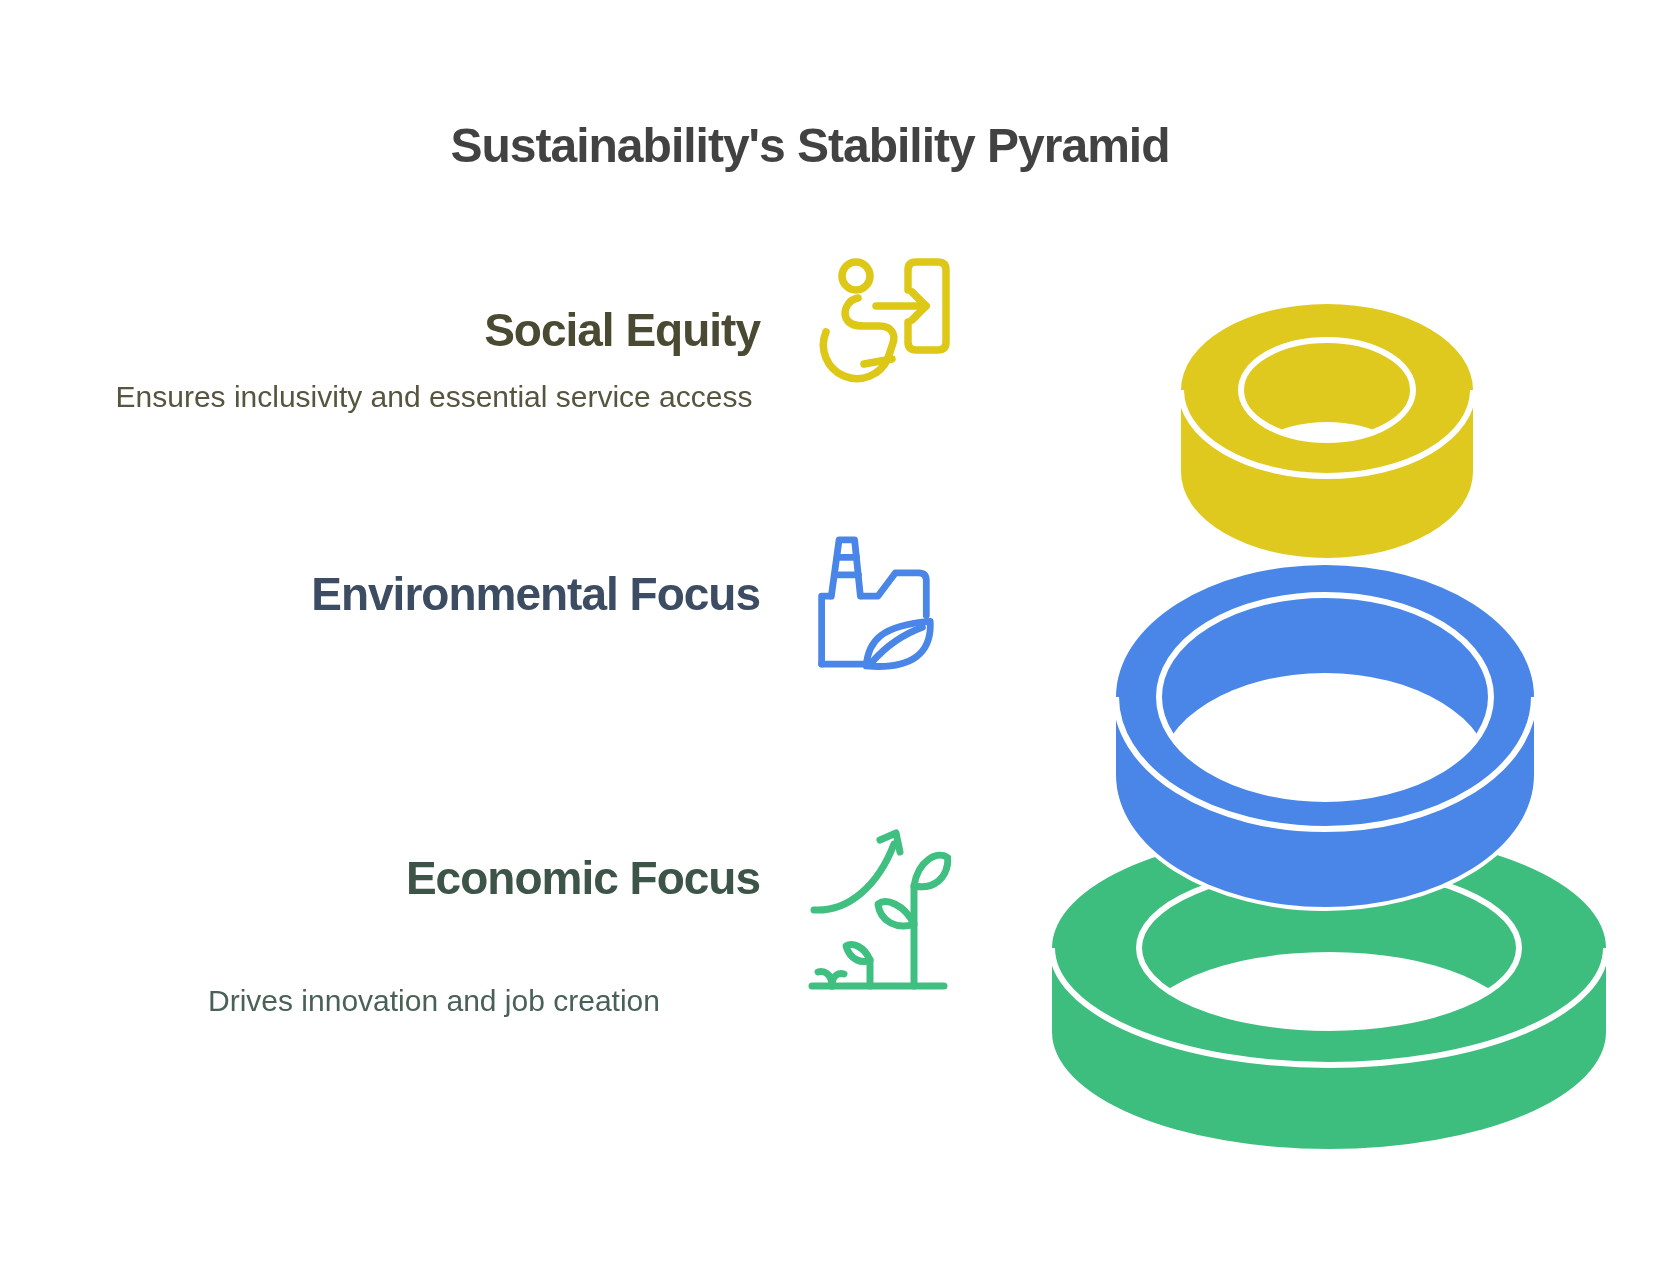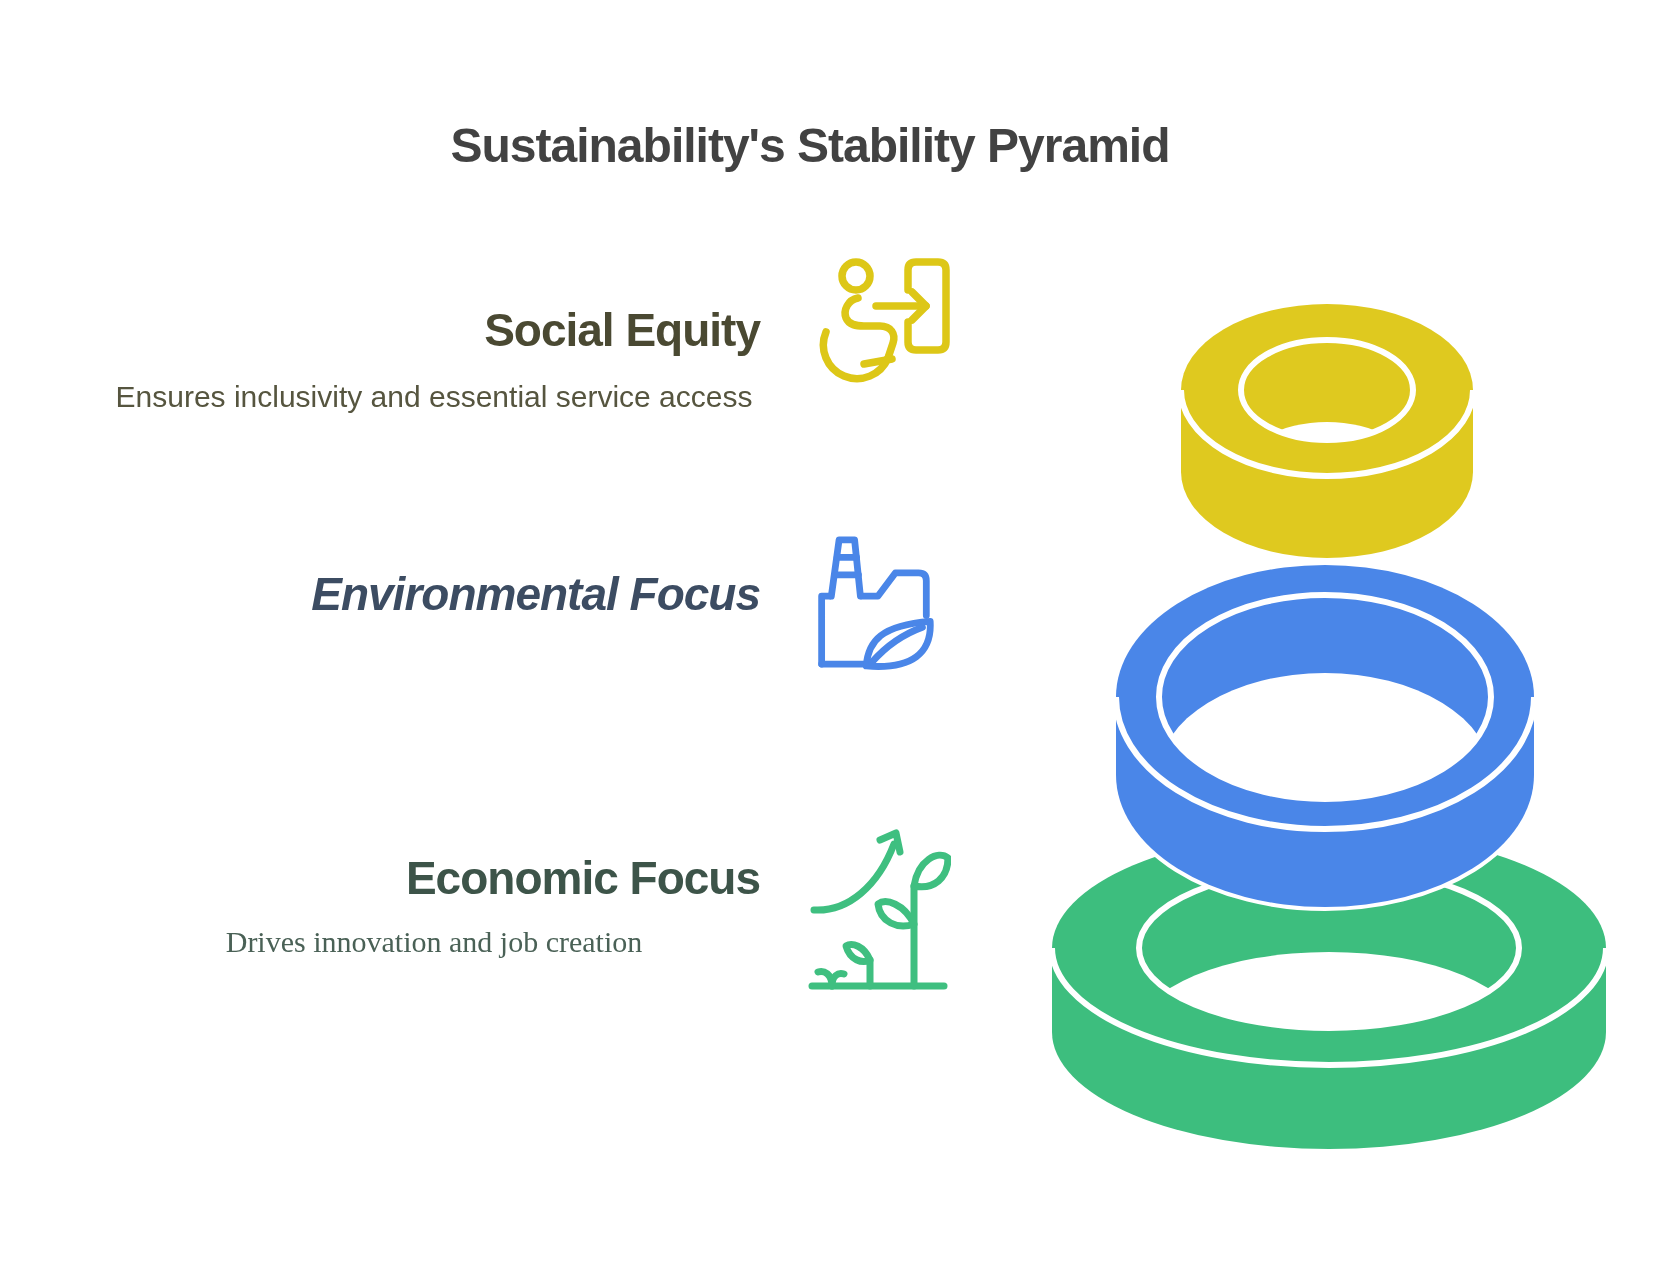--- a/index.html
+++ b/index.html
@@ -51,21 +51,21 @@
     text-align: center;
     font-size: 30px;
     font-weight: normal;
     line-height: 1.5;
   }
   .h1-pos { top: 304px; }
   .d1-pos { top: 368px; }
   .h2-pos { top: 568px; }
   .d2-pos { top: 652px; }
   .h3-pos { top: 852px; }
-  .d3-pos { top: 913px; font-family: Liberation Serif, serif; }
+  .d3-pos { top: 972px; }
   .icon-box { position: absolute; }
   .icon1-pos { left: 812px; top: 246px; }
   .icon2-pos { left: 810px; top: 534px; }
   .icon3-pos { left: 806px; top: 810px; }
 </style>
 </head>
 <body>
 
 <div class="canvas">
 
@@ -118,21 +118,21 @@
         <path d="M 64 60 L 114 60"></path>
         <path d="M 100 46 L 114 60 L 100 74"></path>
         <circle cx="44" cy="30" r="14"></circle>
         <path d="M 46 52 C 36 54 31 64 34 72 C 37 79 44 80 52 80 L 68 80 C 79 80 84 88 81 97 L 76 112"></path>
         <path d="M 52 118 L 80 113"></path>
         <path d="M 14 86 A 33 33 0 1 0 76 112"></path>
       </g>
     </svg>
   </div>
 
-  <h2 class="section-heading h2-pos" style="color: rgb(60, 76, 98); font-style: italic;">Environmental Focus</h2>
+  <h2 class="section-heading h2-pos" style="color: rgb(60, 76, 98);">Environmental Focus</h2>
   <div class="icon-box icon2-pos">
     <svg width="126" height="136" viewBox="0 0 130 140" xmlns="http://www.w3.org/2000/svg">
       <g fill="none" stroke-width="7" stroke-linecap="round" stroke-linejoin="round" stroke="#4A86E8">
         <path d="M 22 64 L 30 6 L 46 6 L 52 64"></path>
         <path d="M 28 24 L 48 24"></path>
         <path d="M 26 42 L 50 42"></path>
         <path d="M 12 134 L 12 64 L 20 64 M 54 64 L 70 64 L 88 40 L 112 40 Q 120 40 120 48 L 120 84"></path>
         <path d="M 12 134 L 58 134"></path>
         <path fill="#ffffff" d="M 58 136 C 60 110 74 94 124 90 C 126 122 106 140 58 136 Z"></path>
         <path d="M 64 132 C 78 116 94 104 116 96"></path>

